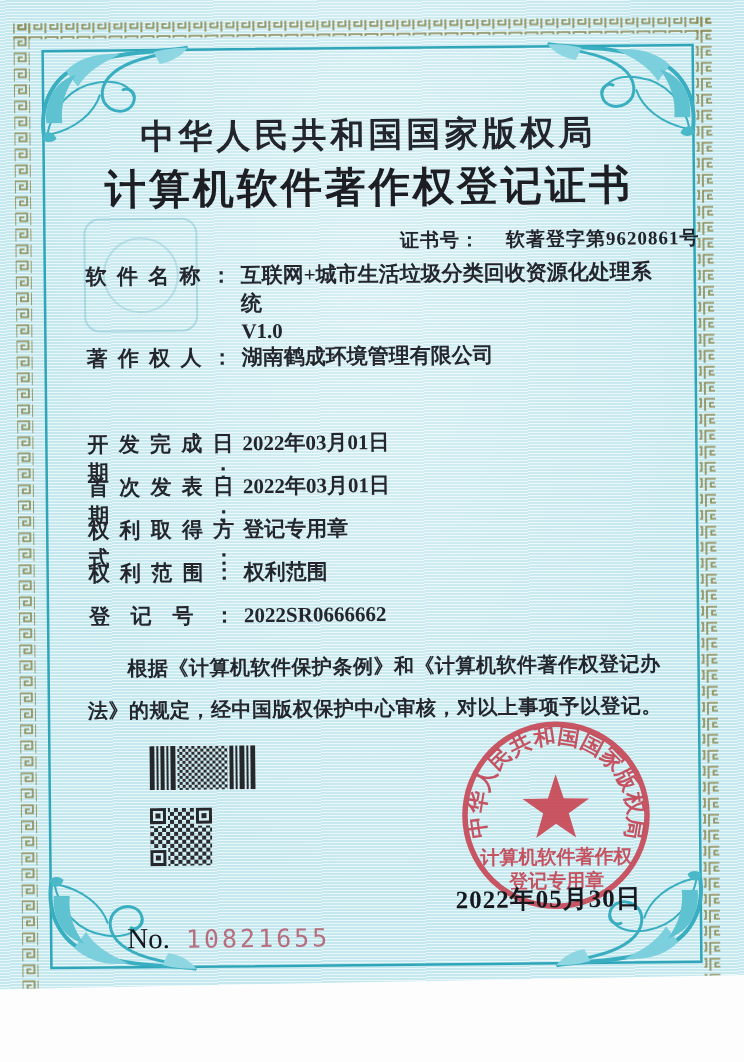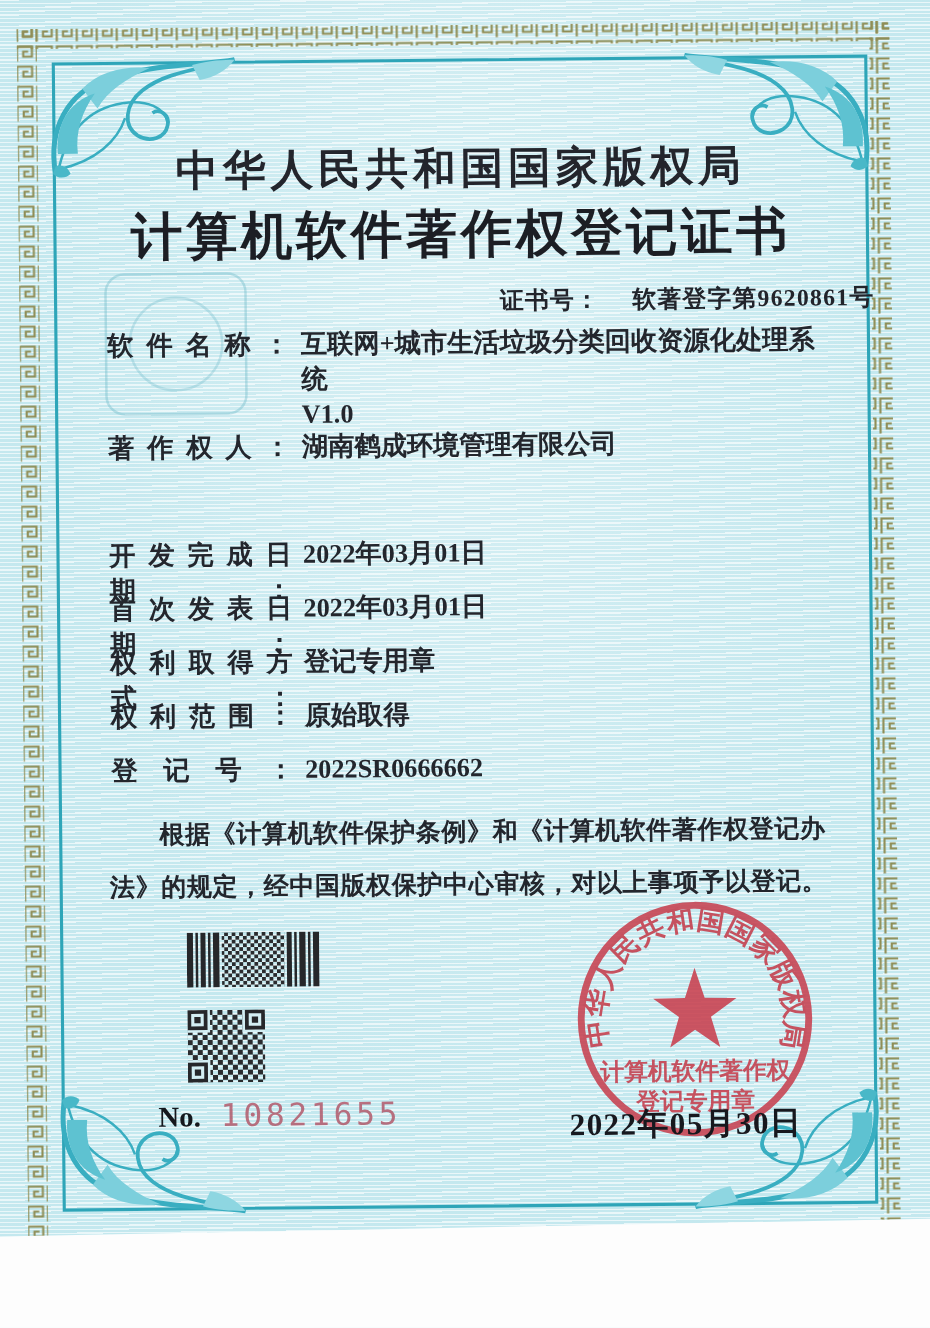--- a/index.html
+++ b/index.html
@@ -39,21 +39,21 @@
     flex:0 0 146px; }
   .fvalue { margin-left:9px; white-space:pre-line; line-height:28px; max-width:430px; }
 
   .statement { position:absolute; left:86px; top:645px; width:588px; font-size:20px;
     font-weight:bold; color:#23262d; line-height:42px; text-indent:2em; letter-spacing:0.5px; }
 
   .barcode { position:absolute; left:147px; top:744px; }
   .qrcode  { position:absolute; left:147px; top:806px; }
 
   .serial { position:absolute; left:123px; top:876px; display:flex; align-items:baseline; }
-  .serial .no { font-size:23px; font-weight:bold; color:#15171d; }
+  .serial .no { font-size:29px; font-weight:normal; color:#15171d;margin-top:44px; }
   .serial .num { margin-left:16px; font-family:"DejaVu Sans Mono","Liberation Mono",monospace;
     font-size:25px; letter-spacing:3px; color:#b2596b; opacity:0.85; }
 
   .seal { position:absolute; left:448px; top:722px; opacity:0.88; }
   .issue-date { position:absolute; left:452px; top:884px; font-size:25px; font-weight:bold;
     color:#17181e; letter-spacing:1px; }
 
   .paper-edge { position:absolute; left:-10px; bottom:-40px; width:780px; height:78px;
     background:#fdfdfd; transform:rotate(-0.55deg); }
 </style>
@@ -119,21 +119,21 @@
       <div class="frow" style="top:471px;">
         <span class="flabel">首次发表日期：</span>
         <span class="fvalue">2022年03月01日</span>
       </div>
       <div class="frow" style="top:514px;">
         <span class="flabel">权利取得方式：</span>
         <span class="fvalue">登记专用章</span>
       </div>
       <div class="frow" style="top:557px;">
         <span class="flabel">权利范围：</span>
-        <span class="fvalue">原始取得</span>
+        <span class="fvalue">权利范围</span>
       </div>
       <div class="frow" style="top:600px;">
         <span class="flabel">登记号：</span>
         <span class="fvalue">2022SR0666662</span>
       </div>
 
       <div class="statement">根据《计算机软件保护条例》和《计算机软件著作权登记办法》的规定，经中国版权保护中心审核，对以上事项予以登记。</div>
 
       <svg class="barcode" width="106" height="44" viewBox="0 0 106 44">
         <defs>

